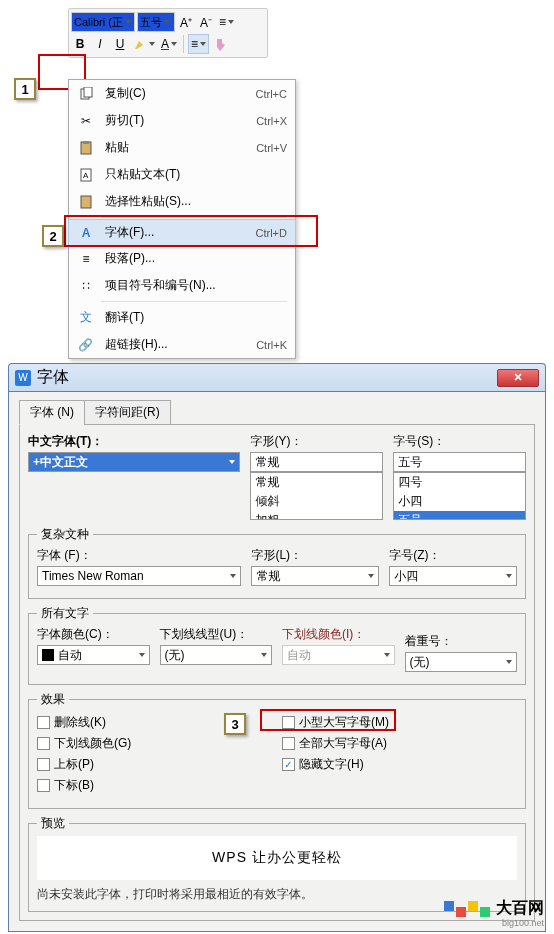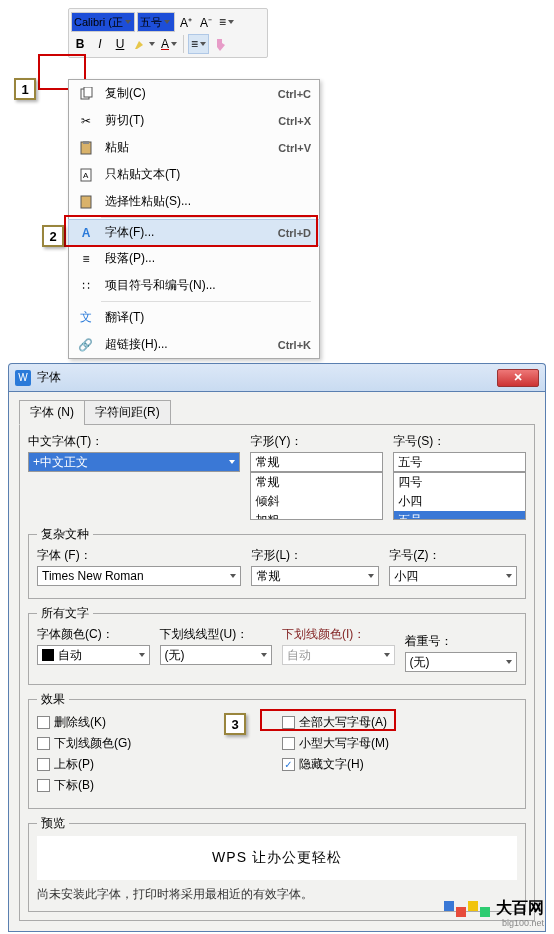--- a/index.html
+++ b/index.html
@@ -15,32 +15,32 @@
 .callout { position: absolute; width: 22px; height: 22px; background: #fff; border: 2px solid #99853d; display: flex; align-items: center; justify-content: center; font-weight: bold; font-size: 13px; box-shadow: 2px 2px 3px rgba(0,0,0,0.3); }
 .callout-1 { left: 14px; top: 78px; }
 .callout-2 { left: 42px; top: 225px; }
 .callout-3 { left: 224px; top: 713px; }
 
 .red-box { position: absolute; border: 2px solid #c00; }
 .red-1 { left: 38px; top: 54px; width: 48px; height: 36px; }
 .red-2 { left: 64px; top: 215px; width: 254px; height: 32px; }
 .red-3 { left: 260px; top: 709px; width: 136px; height: 22px; }
 
-.context-menu { position: absolute; left: 68px; top: 79px; width: 252px; background: #fcfcfc; border: 1px solid #aaa; box-shadow: 2px 2px 4px rgba(0,0,0,0.2); }
+.context-menu { position: absolute; left: 68px; top: 79px; width: 228px; background: #fcfcfc; border: 1px solid #aaa; box-shadow: 2px 2px 4px rgba(0,0,0,0.2); }
 .cm-row { display: flex; align-items: center; height: 27px; padding: 0 8px; }
 .cm-row.highlighted { background: #d8e6f5; border: 1px solid #b0c8e6; margin: -1px; }
 .cm-icon { width: 18px; height: 16px; margin-right: 10px; display: flex; align-items: center; justify-content: center; }
 .cm-label { flex: 1; }
-.cm-shortcut { color: #555; font-size: 11px; font-weight: bold; }
+.cm-shortcut { color: #555; font-size: 11px; }
 .cm-sep { height: 1px; background: #ddd; margin: 2px 8px 2px 32px; }
 
 .dialog-wrap { position: absolute; left: 8px; top: 363px; width: 538px; }
 .dlg-titlebar { background: linear-gradient(#dce8f7, #c9dbf1); border: 1px solid #5a7fb0; border-bottom: none; height: 28px; display: flex; align-items: center; padding: 0 6px; border-radius: 4px 4px 0 0; }
 .dlg-appicon { width: 16px; height: 16px; background: #2a7ad9; color: #fff; font-size: 10px; display: flex; align-items: center; justify-content: center; border-radius: 2px; margin-right: 6px; }
-.dlg-title { flex: 1; font-size: 12px; }
+.dlg-title { flex: 1; font-size: 16px; }
 .dlg-close { width: 42px; height: 18px; background: linear-gradient(#e77,#c33); border: 1px solid #933; border-radius: 2px; color: #fff; display: flex; align-items: center; justify-content: center; font-size: 11px; font-weight: bold; }
 .dlg-body { background: #f2f2f0; border: 1px solid #5a7fb0; padding: 8px 10px 10px; }
 
 .tabs { display: flex; margin-bottom: -1px; }
 .tab { padding: 3px 10px; border: 1px solid #aaa; background: #eee; font-size: 12px; margin-right: -1px; }
 .tab.active { background: #f2f2f0; border-bottom: 1px solid #f2f2f0; }
 .tab-panel { border: 1px solid #aaa; padding: 8px; background: #f2f2f0; }
 
 .row { display: flex; gap: 10px; margin-bottom: 4px; }
 .col { display: flex; flex-direction: column; }
@@ -188,21 +188,21 @@
     <div class="dlg-close">✕</div>
   </div>
   <div class="dlg-body">
     <div class="tabs">
       <div class="tab active">字体 (N)</div>
       <div class="tab">字符间距(R)</div>
     </div>
     <div class="tab-panel">
 
       <div class="row">
-        <div class="col" style="flex:1.6;">
+        <div class="col" style="flex:1.6;font-weight:bold;">
           <div class="lbl">中文字体(T)：</div>
           <div class="dd-box hl">
               <span>+中文正文</span>
               <span class="dd-arrow" style="border-top-color:#fff;"></span>
             </div>
         </div>
         <div class="col" style="flex:1;">
           <div class="lbl">字形(Y)：</div>
           <div class="dd-box" style="border:1px solid #999;">
               <span>常规</span>
@@ -306,25 +306,25 @@
                 <span>上标(P)</span>
               </label>
             <label class="chk">
                 <span class="chkbox"></span>
                 <span>下标(B)</span>
               </label>
           </div>
           <div class="col" style="flex:1;">
             <label class="chk">
                 <span class="chkbox"></span>
+                <span>小型大写字母(M)</span>
+              </label>
+            <label class="chk">
+                <span class="chkbox"></span>
                 <span>全部大写字母(A)</span>
-              </label>
-            <label class="chk">
-                <span class="chkbox"></span>
-                <span>小型大写字母(M)</span>
               </label>
             <label class="chk">
                 <span class="chkbox">✓</span>
                 <span>隐藏文字(H)</span>
               </label>
           </div>
         </div>
       </fieldset>
 
       <fieldset>

